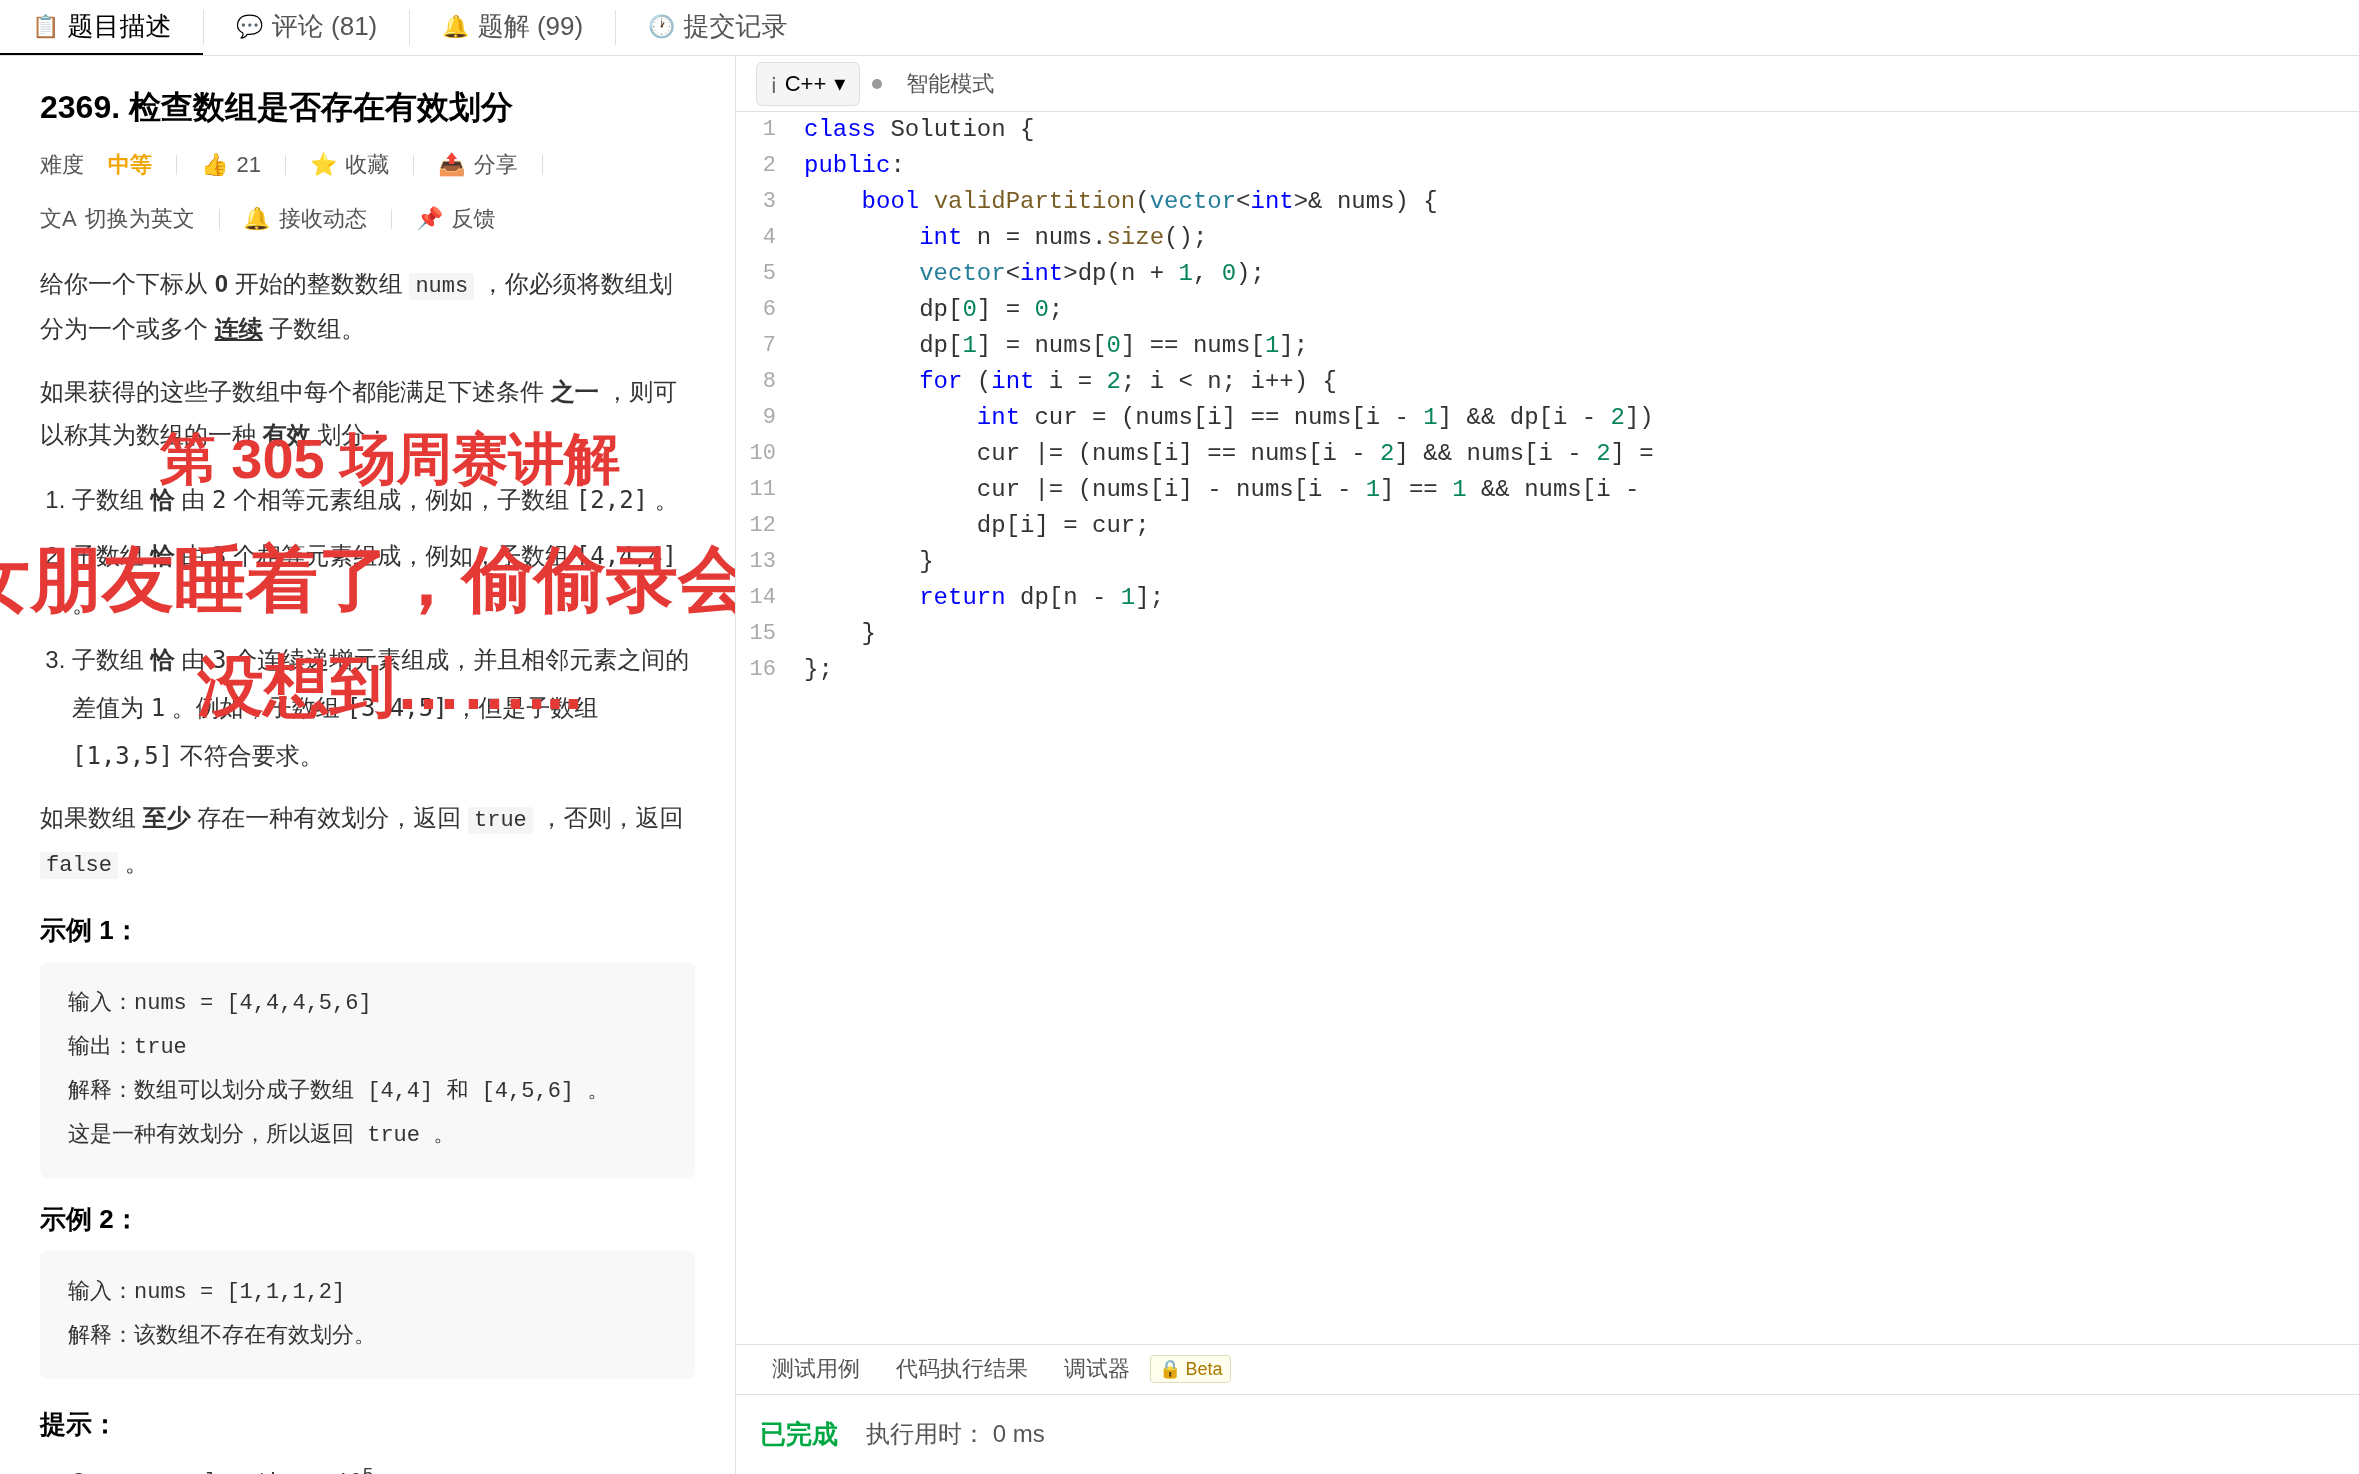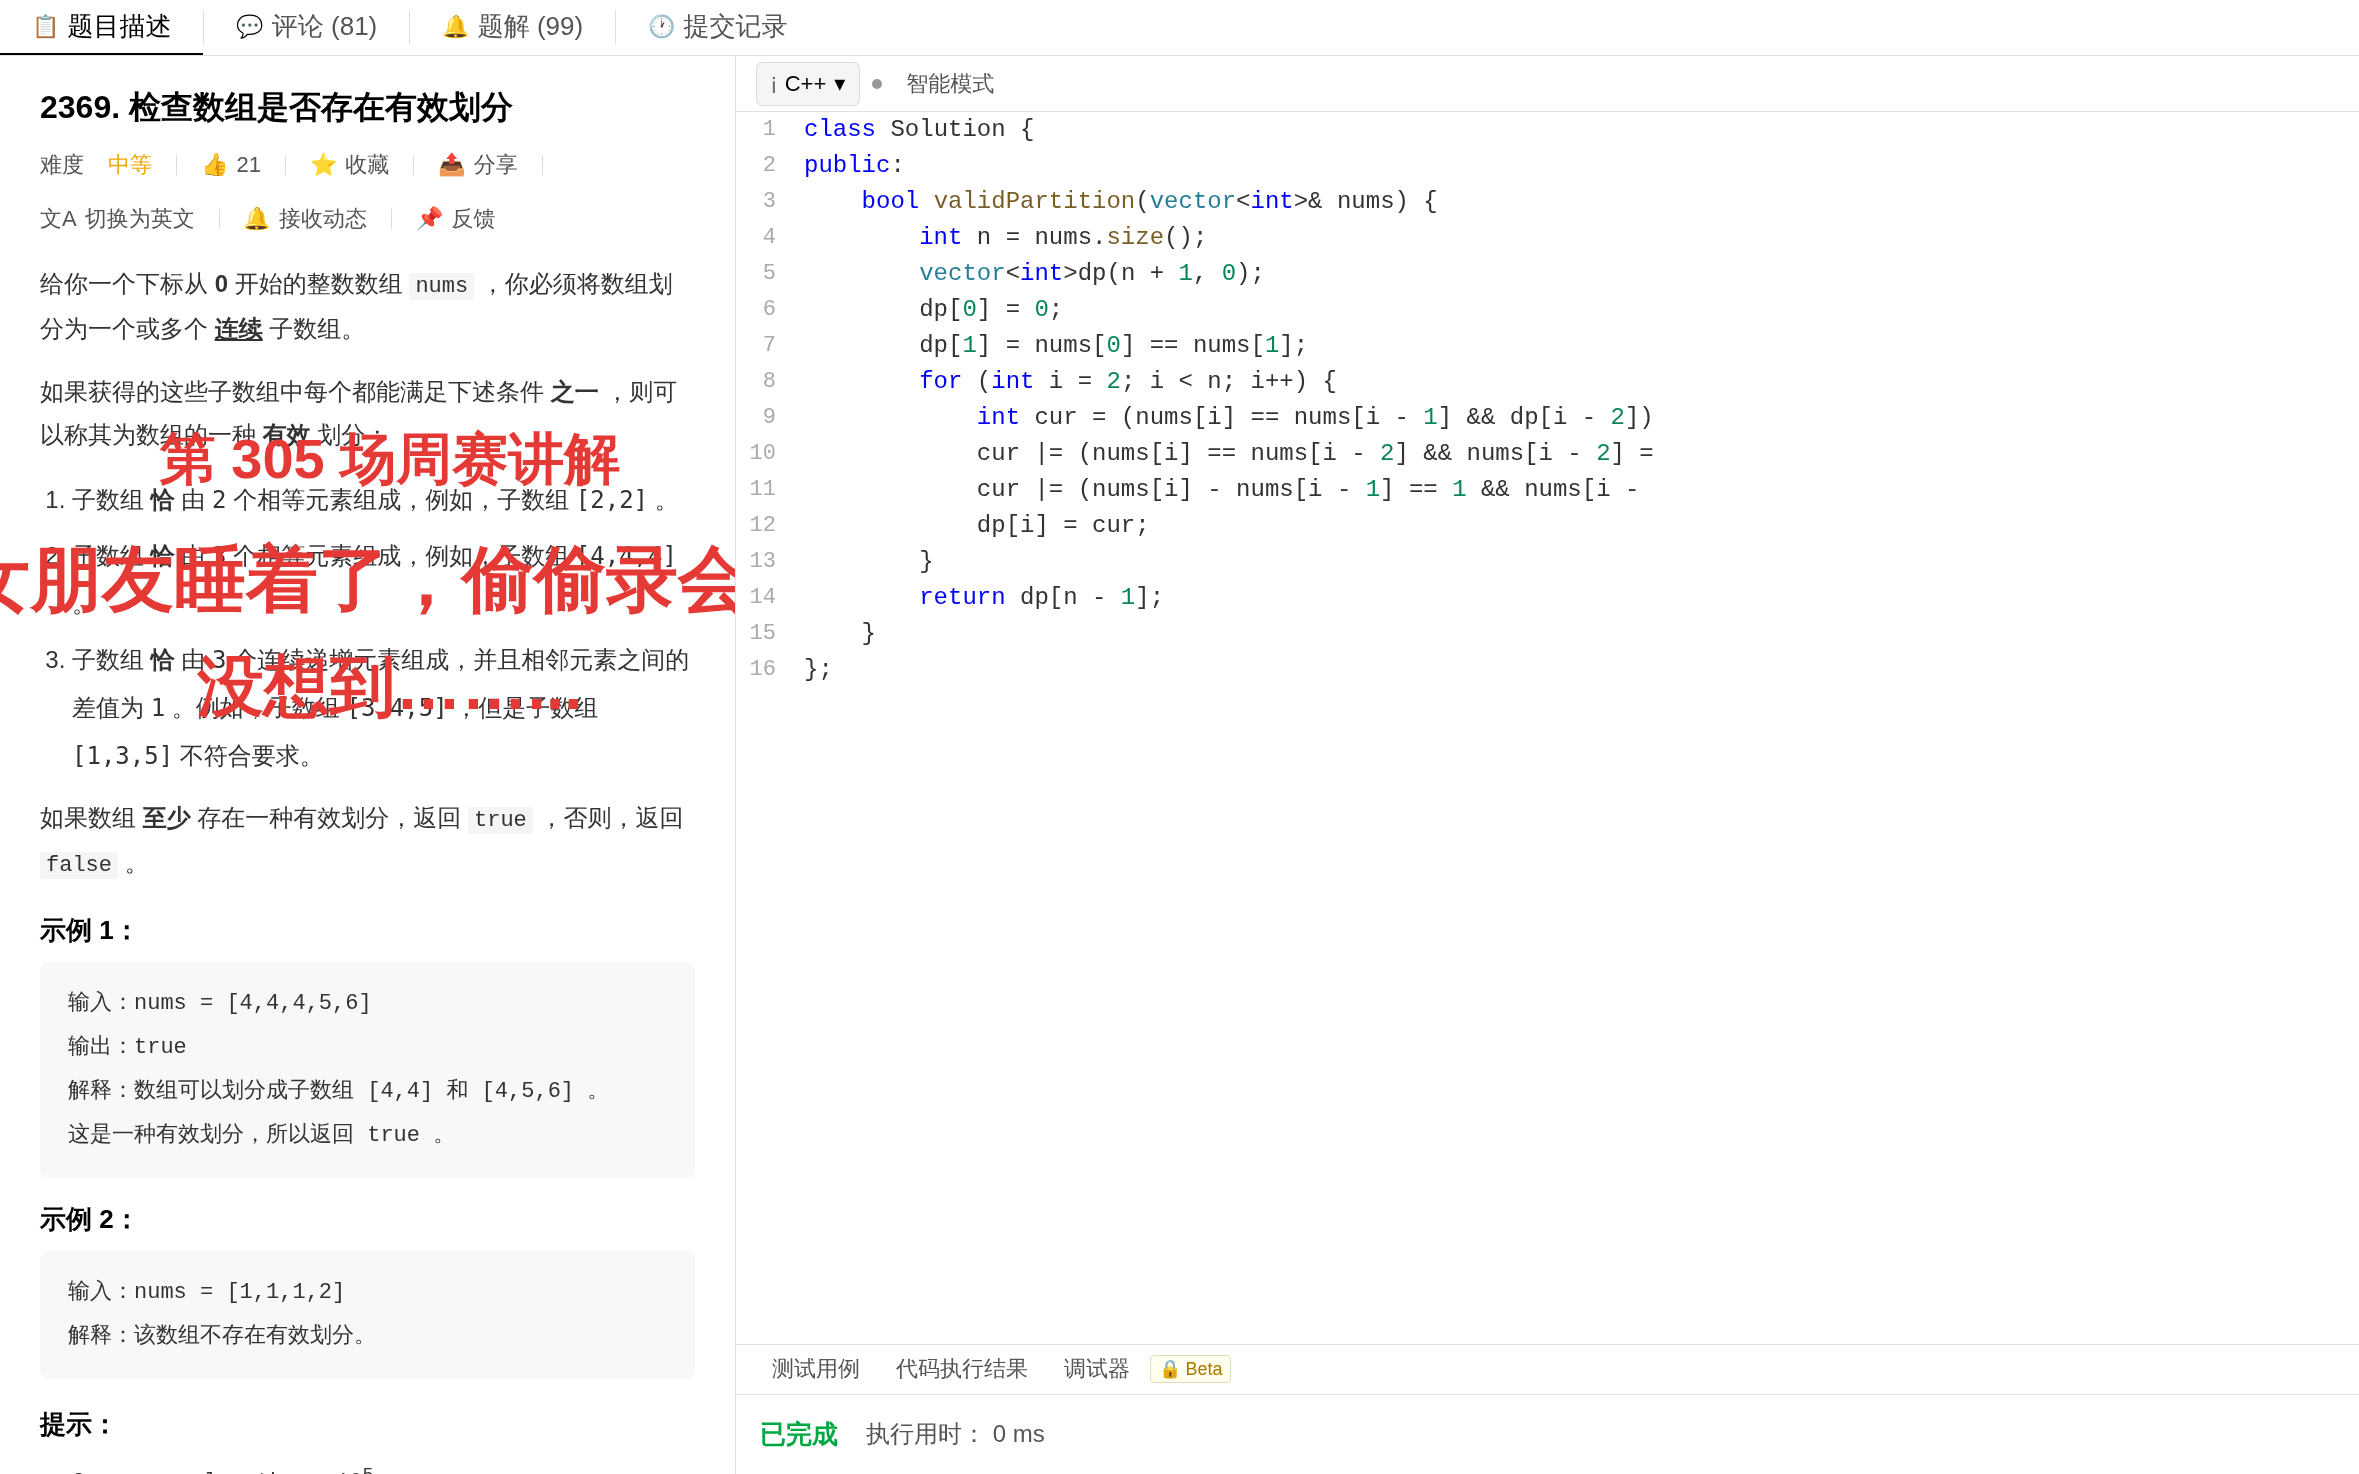--- a/index.html
+++ b/index.html
@@ -13,21 +13,21 @@
     .tab-divider { width: 1px; background: #e0e0e0; margin: 10px 0; }
 
     
     .main-layout { display: flex; flex: 1; overflow: hidden; }
 
     
     .left-panel { width: 736px; flex-shrink: 0; overflow-y: auto; padding: 30px 40px; border-right: 1px solid #e0e0e0; }
     .problem-title { font-size: 32px; font-weight: bold; color: #000; margin-bottom: 20px; }
     .problem-meta { display: flex; align-items: center; gap: 24px; margin-bottom: 28px; flex-wrap: wrap; }
     .meta-item { display: flex; align-items: center; gap: 8px; font-size: 22px; color: #555; cursor: pointer; }
-    .difficulty-badge { color: #f0a500; font-size: 22px; font-weight: normal; }
+    .difficulty-badge { color: #f0a500; font-size: 22px; font-weight: bold; }
     .meta-divider { width: 1px; height: 20px; background: #ddd; }
 
     .problem-desc { font-size: 24px; line-height: 1.8; color: #333; margin-bottom: 20px; }
     .problem-desc code { background: #f5f5f5; padding: 1px 6px; border-radius: 3px; font-family: Liberation Mono, monospace; font-size: 22px; color: #333; }
     .bold-text { font-weight: bold; }
     .underline-text { text-decoration: underline; }
 
     .conditions-list { margin: 16px 0 16px 32px; font-size: 24px; line-height: 2; color: #333; }
     .conditions-list li { margin-bottom: 8px; }
 

